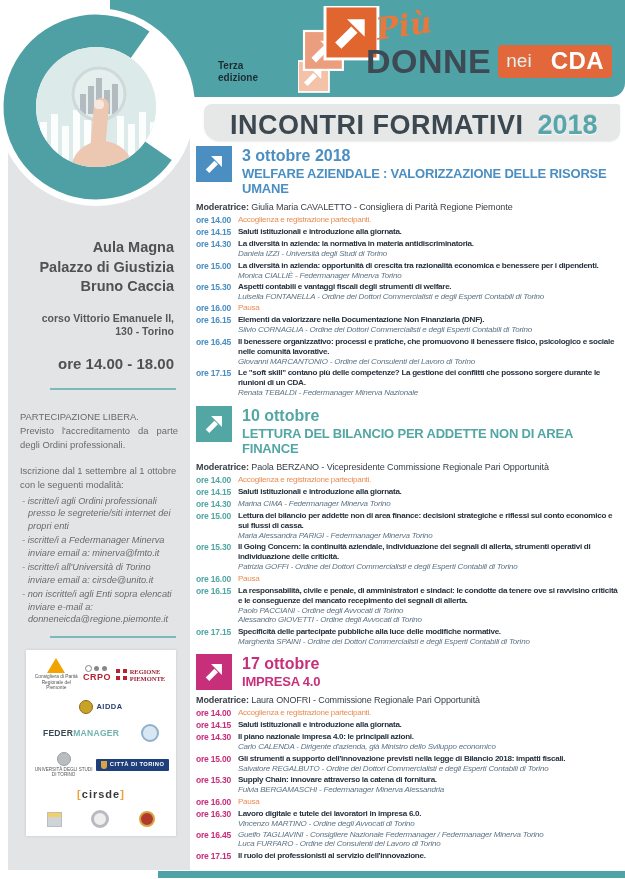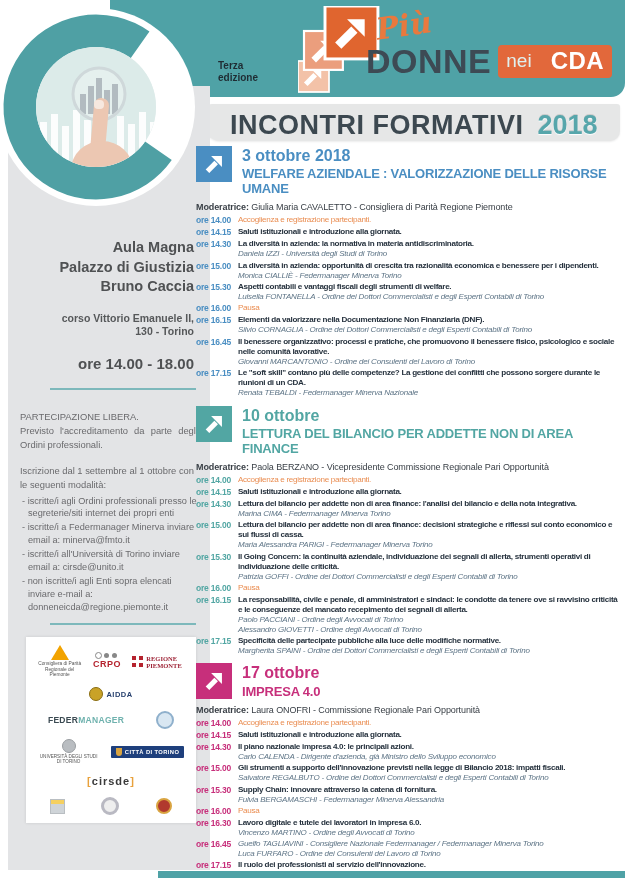--- a/index.html
+++ b/index.html
@@ -24,30 +24,30 @@
   .brand-donne{font-size:34px;font-weight:bold;color:#3d4a54;letter-spacing:.5px;}
   .brand-box{margin-left:7px;background:#e2683b;border-radius:4px;padding:2px 8px 3px 8px;
              display:flex;align-items:center;}
   .brand-nei{font-size:19px;color:#dff0ef;}
   .brand-cda{font-size:24px;font-weight:bold;color:#fff;margin-left:19px;letter-spacing:.5px;}
 
   
   .circle-graphic{position:absolute;left:-4px;top:2px;z-index:4;}
 
   
-  .sidebar{position:absolute;left:8px;top:86px;width:202px;height:784px;background:#e3e4e6;z-index:2;
+  .sidebar{position:absolute;left:8px;top:86px;width:182px;height:784px;background:#e3e4e6;z-index:2;
            box-sizing:border-box;padding:152px 12px 0 12px;}
   .venue{font-size:14.5px;font-weight:bold;color:#4f5153;text-align:right;line-height:1.35;padding-right:4px;}
   .address{margin-top:15px;font-size:10.5px;font-weight:bold;color:#56585a;text-align:right;line-height:1.3;padding-right:4px;}
   .time-range{margin-top:16px;font-size:15px;font-weight:bold;color:#4f5153;text-align:right;padding-right:4px;}
   .teal-rule{height:2px;background:#7db8bb;margin:16px 2px 0 30px;}
   .participation{margin-top:20px;font-size:9.4px;color:#6a6a6d;line-height:1.5;text-align:justify;}
   .participation .p-title{font-weight:normal;}
   .reg-intro{margin-top:12px;font-size:9.4px;color:#6a6a6d;line-height:1.5;}
-  .reg-list{margin-top:2px;}
+  .reg-list{margin-top:2px;font-style:italic;}
   .reg-item{font-size:9.2px;color:#6a6a6d;line-height:1.4;padding-left:8px;text-indent:-6px;margin-top:1px;word-break:break-word;}
   .reg-item::before{content:"- ";}
   .teal-rule2{height:2px;background:#7db8bb;margin:10px 2px 0 30px;}
   .logo-box{margin:12px 2px 0 6px;background:#fff;height:186px;box-shadow:0 0 3px rgba(0,0,0,.12);
             box-sizing:border-box;padding:8px 6px;display:flex;flex-direction:column;justify-content:space-between;}
   .logo-row{display:flex;align-items:center;justify-content:space-around;}
   .logo{display:flex;flex-direction:column;align-items:center;text-align:center;}
   .logo .lab{font-size:5.5px;color:#555;line-height:1.1;margin-top:1px;}
   .logo.sign-parita .mark{width:0;height:0;border-left:9px solid transparent;border-right:9px solid transparent;
         border-bottom:15px solid #f2a300;}
@@ -400,21 +400,20 @@
     <div class="entry-time">ore 14.15</div>
     <div class="entry-body">
       <div class="topic">Saluti istituzionali e introduzione alla giornata.</div>
       <div></div>
     </div>
   </div>
 
   <div class="entry">
     <div class="entry-time">ore 14.30</div>
     <div class="entry-body">
-      <div class="topic">Lettura del bilancio per addette non di area finance: l'analisi del bilancio e della nota integrativa.</div>
       <div>
                 <div class="speaker">Marina CIMA - Federmanager Minerva Torino</div>
               </div>
     </div>
   </div>
 
   <div class="entry">
     <div class="entry-time">ore 15.00</div>
     <div class="entry-body">
       <div class="topic">Lettura del bilancio per addette non di area finance: decisioni strategiche e riflessi sul conto economico e sui flussi di cassa.</div>

